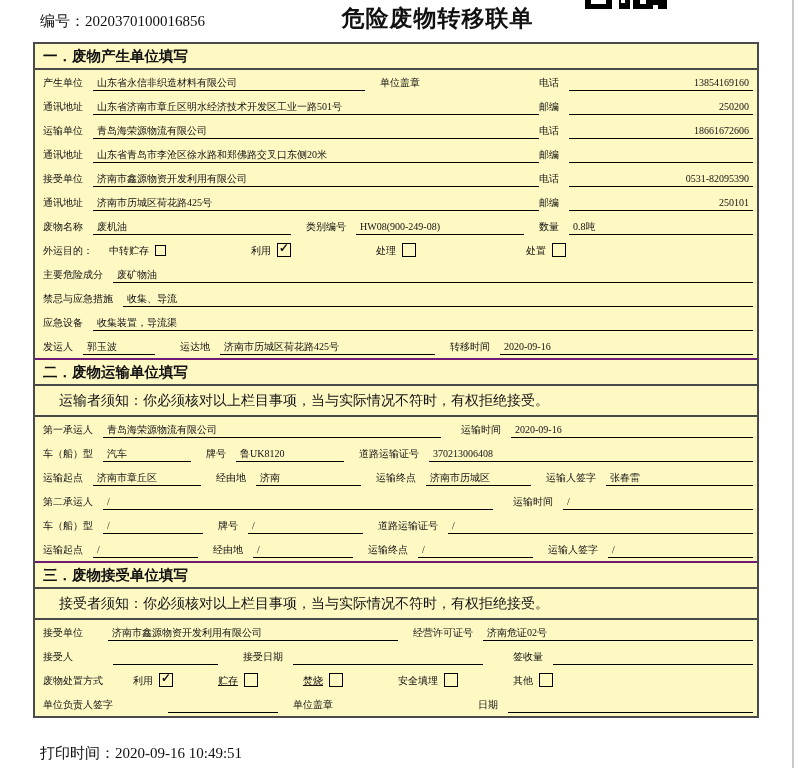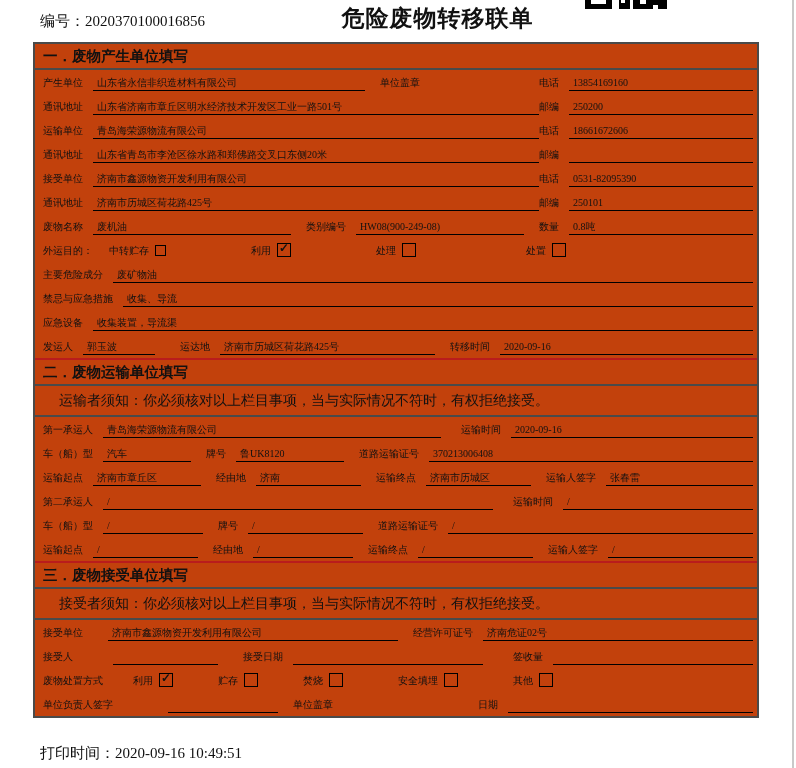--- a/index.html
+++ b/index.html
@@ -18,46 +18,46 @@
     margin-left:9px;
   }
   .qr-frag{position:absolute;left:585px;top:0;width:82px;height:9px;}
   .qr-frag .b{position:absolute;background:#000;height:9px;top:0;}
   .qr-frag .w{position:absolute;background:#fff;}
   .edge-line{position:absolute;top:0;right:2px;width:2px;height:768px;background:#c9c9c9;}
 
   
   .form{
     position:absolute;left:33px;top:42px;width:726px;
-    border:2px solid #4a4a4a;background:#c2410c;box-sizing:border-box;
+    border:2px solid #4a4a4a;background:#fef9c3;box-sizing:border-box;
   }
   .section{box-sizing:border-box;}
-  .section + .section{border-top:2px solid #b91c1c;}
+  .section + .section{border-top:2px solid #701a75;}
   .sec-head{
     font-family:"Liberation Sans","DejaVu Sans",sans-serif;
     font-weight:bold;font-size:14.5px;
     padding:3px 8px 2px 8px;border-bottom:2px solid #4a4a4a;
   }
   .notice{
     height:29px;display:flex;align-items:center;padding:0 24px;
     border-bottom:2px solid #4a4a4a;font-size:14px;
   }
   .row{
     height:24px;display:flex;align-items:flex-end;
     padding:0 4px 3px 8px;font-size:10px;box-sizing:border-box;
   }
   .lbl{white-space:nowrap;height:17px;line-height:17px;margin-right:10px;flex:0 0 auto;}
   .val{
     border-bottom:1px solid #000;white-space:nowrap;height:17px;line-height:17px;
     padding:0 4px;box-sizing:border-box;flex:0 0 auto;
   }
   .fill{flex:1 1 auto;}
-  .rgroup{margin-left:auto;width:214px;display:flex;align-items:flex-end;flex:0 0 auto;}
+  .rgroup{margin-left:auto;width:214px;display:flex;align-items:flex-end;flex:0 0 auto;text-align:right;}
   .ml6{margin-left:6px;} .ml15{margin-left:15px;} .ml20{margin-left:20px;}
-  .ml25{margin-left:25px;} .ml30{margin-left:30px;} .ml45{margin-left:45px;}
+  .ml25{margin-left:25px;} .ml30{margin-left:30px;} .ml45{margin-left:45px;text-decoration:underline;}
   .ml55{margin-left:55px;} .ml85{margin-left:85px;} .ml110{margin-left:110px;}
   .cb{
     display:inline-block;width:12px;height:12px;border:1.5px solid #000;
     margin:0 0 2px 6px;flex:0 0 auto;text-align:center;
     line-height:11px;font-size:12px;font-weight:bold;position:relative;
   }
   .cb.small{width:9px;height:9px;margin-bottom:3px;}
   .cb[data-checked="true"]::after{content:"✓";position:absolute;left:0;right:0;top:-1px;}
   .opt{display:flex;align-items:flex-end;}
   .opt .lbl{margin-right:0;margin-top:12px;}

